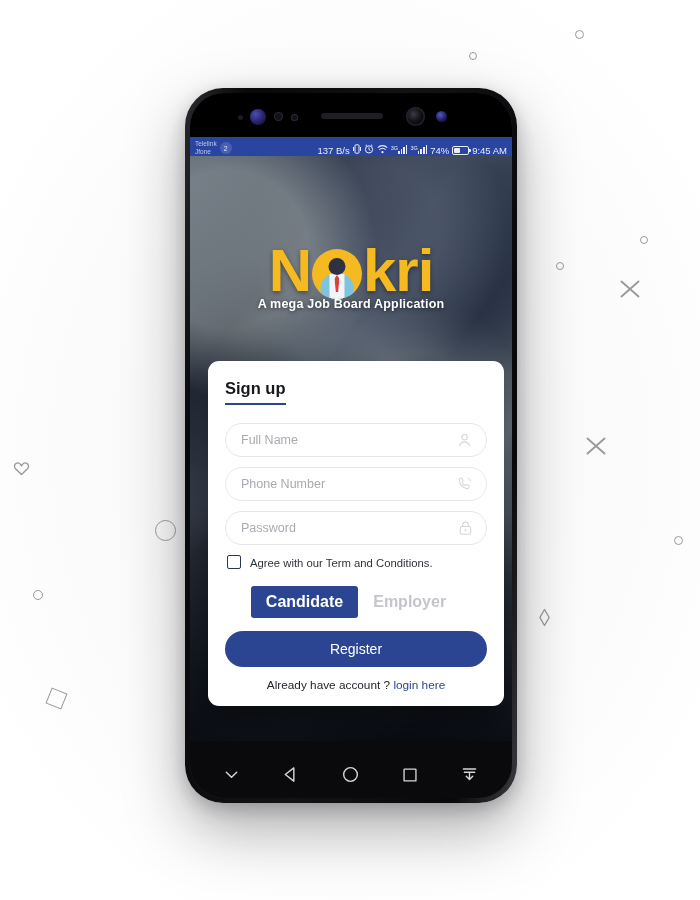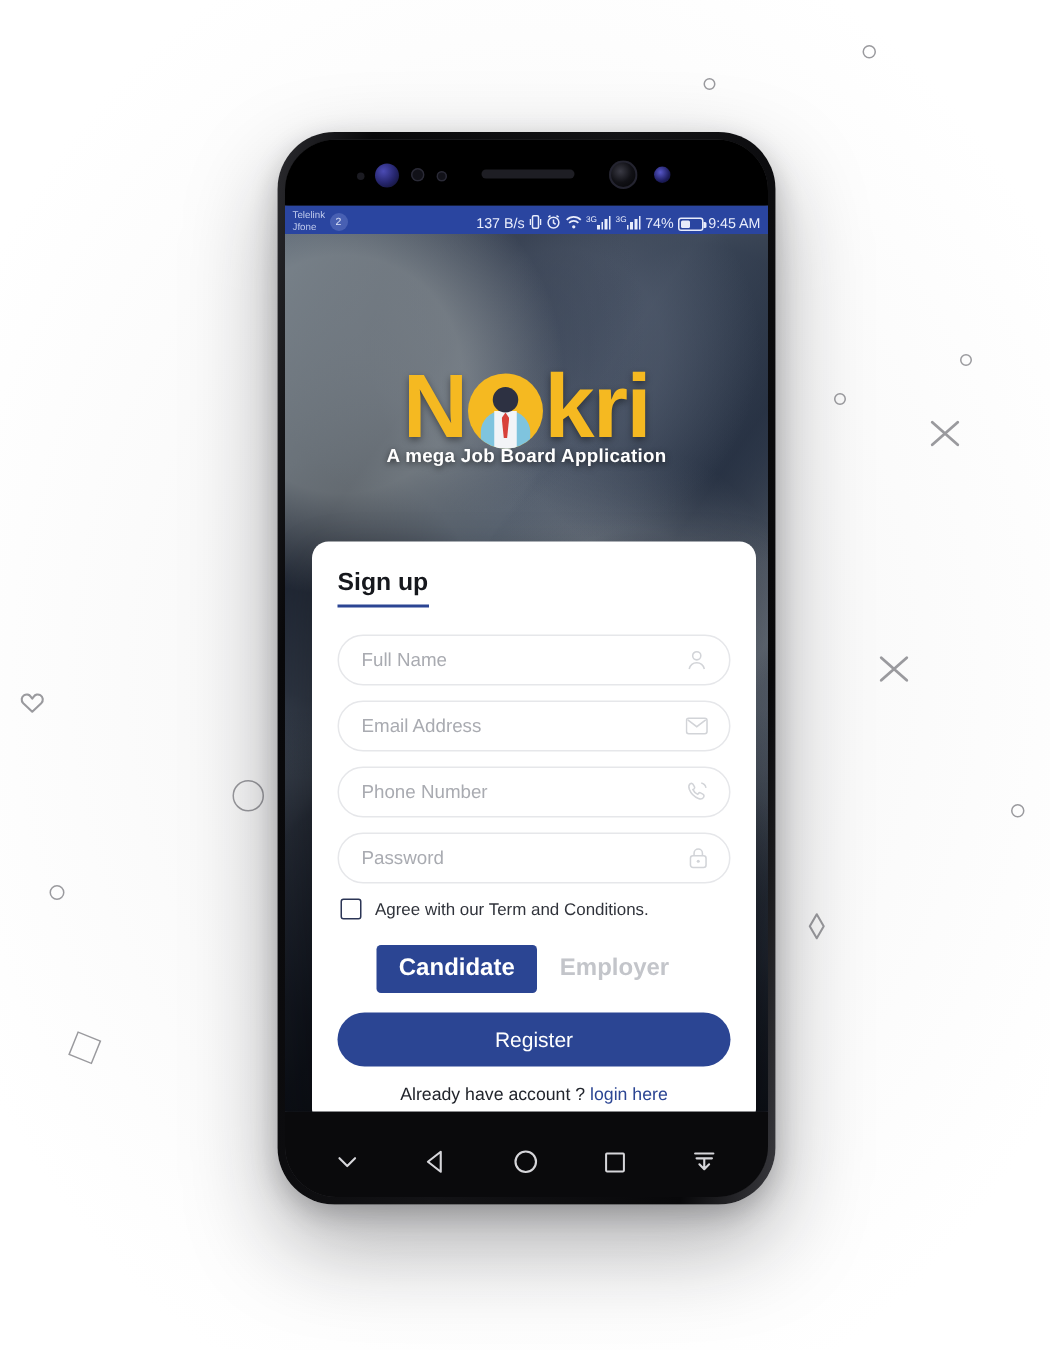--- a/index.html
+++ b/index.html
@@ -395,29 +395,20 @@
           <div class="field">
             <span class="ph">Full Name</span>
             <span class="fic">
               <svg width="15" height="15" viewBox="0 0 16 16">
                   <circle cx="8" cy="5" r="2.9" fill="none" stroke="currentColor" stroke-width="1.1"></circle>
                   <path d="M2.6 14.4c.8-3 2.9-4.4 5.4-4.4s4.6 1.4 5.4 4.4" fill="none" stroke="currentColor" stroke-width="1.1"></path>
                 </svg>
             </span>
           </div>
 
-          <div class="field">
-            <span class="ph">Email Address</span>
-            <span class="fic">
-              <svg width="15" height="13" viewBox="0 0 16 13">
-                  <rect x="0.7" y="1" width="14.6" height="11" rx="1.6" fill="none" stroke="currentColor" stroke-width="1.1"></rect>
-                  <path d="M1.6 2.2 8 7l6.4-4.8" fill="none" stroke="currentColor" stroke-width="1.1"></path>
-                </svg>
-            </span>
-          </div>
 
           <div class="field">
             <span class="ph">Phone Number</span>
             <span class="fic">
               <svg width="15" height="15" viewBox="0 0 16 16">
                   <path d="M3.2 2.2c1-.6 1.8-.4 2.3.5l.9 1.6c.3.6.2 1-.3 1.4l-.8.6c.7 1.6 1.8 2.7 3.4 3.4l.6-.8c.4-.5.8-.6 1.4-.3l1.6.9c.9.5 1.1 1.3.5 2.3-.7 1.1-2 1.4-3.6.8-2.9-1.1-5.4-3.6-6.5-6.5C2.1 4.2 2.4 2.9 3.2 2.2z" fill="none" stroke="currentColor" stroke-width="1.1"></path>
                   <path d="M11.2 1.6c1.9.4 3 1.6 3.4 3.4" fill="none" stroke="currentColor" stroke-width="1"></path>
                 </svg>
             </span>
           </div>

